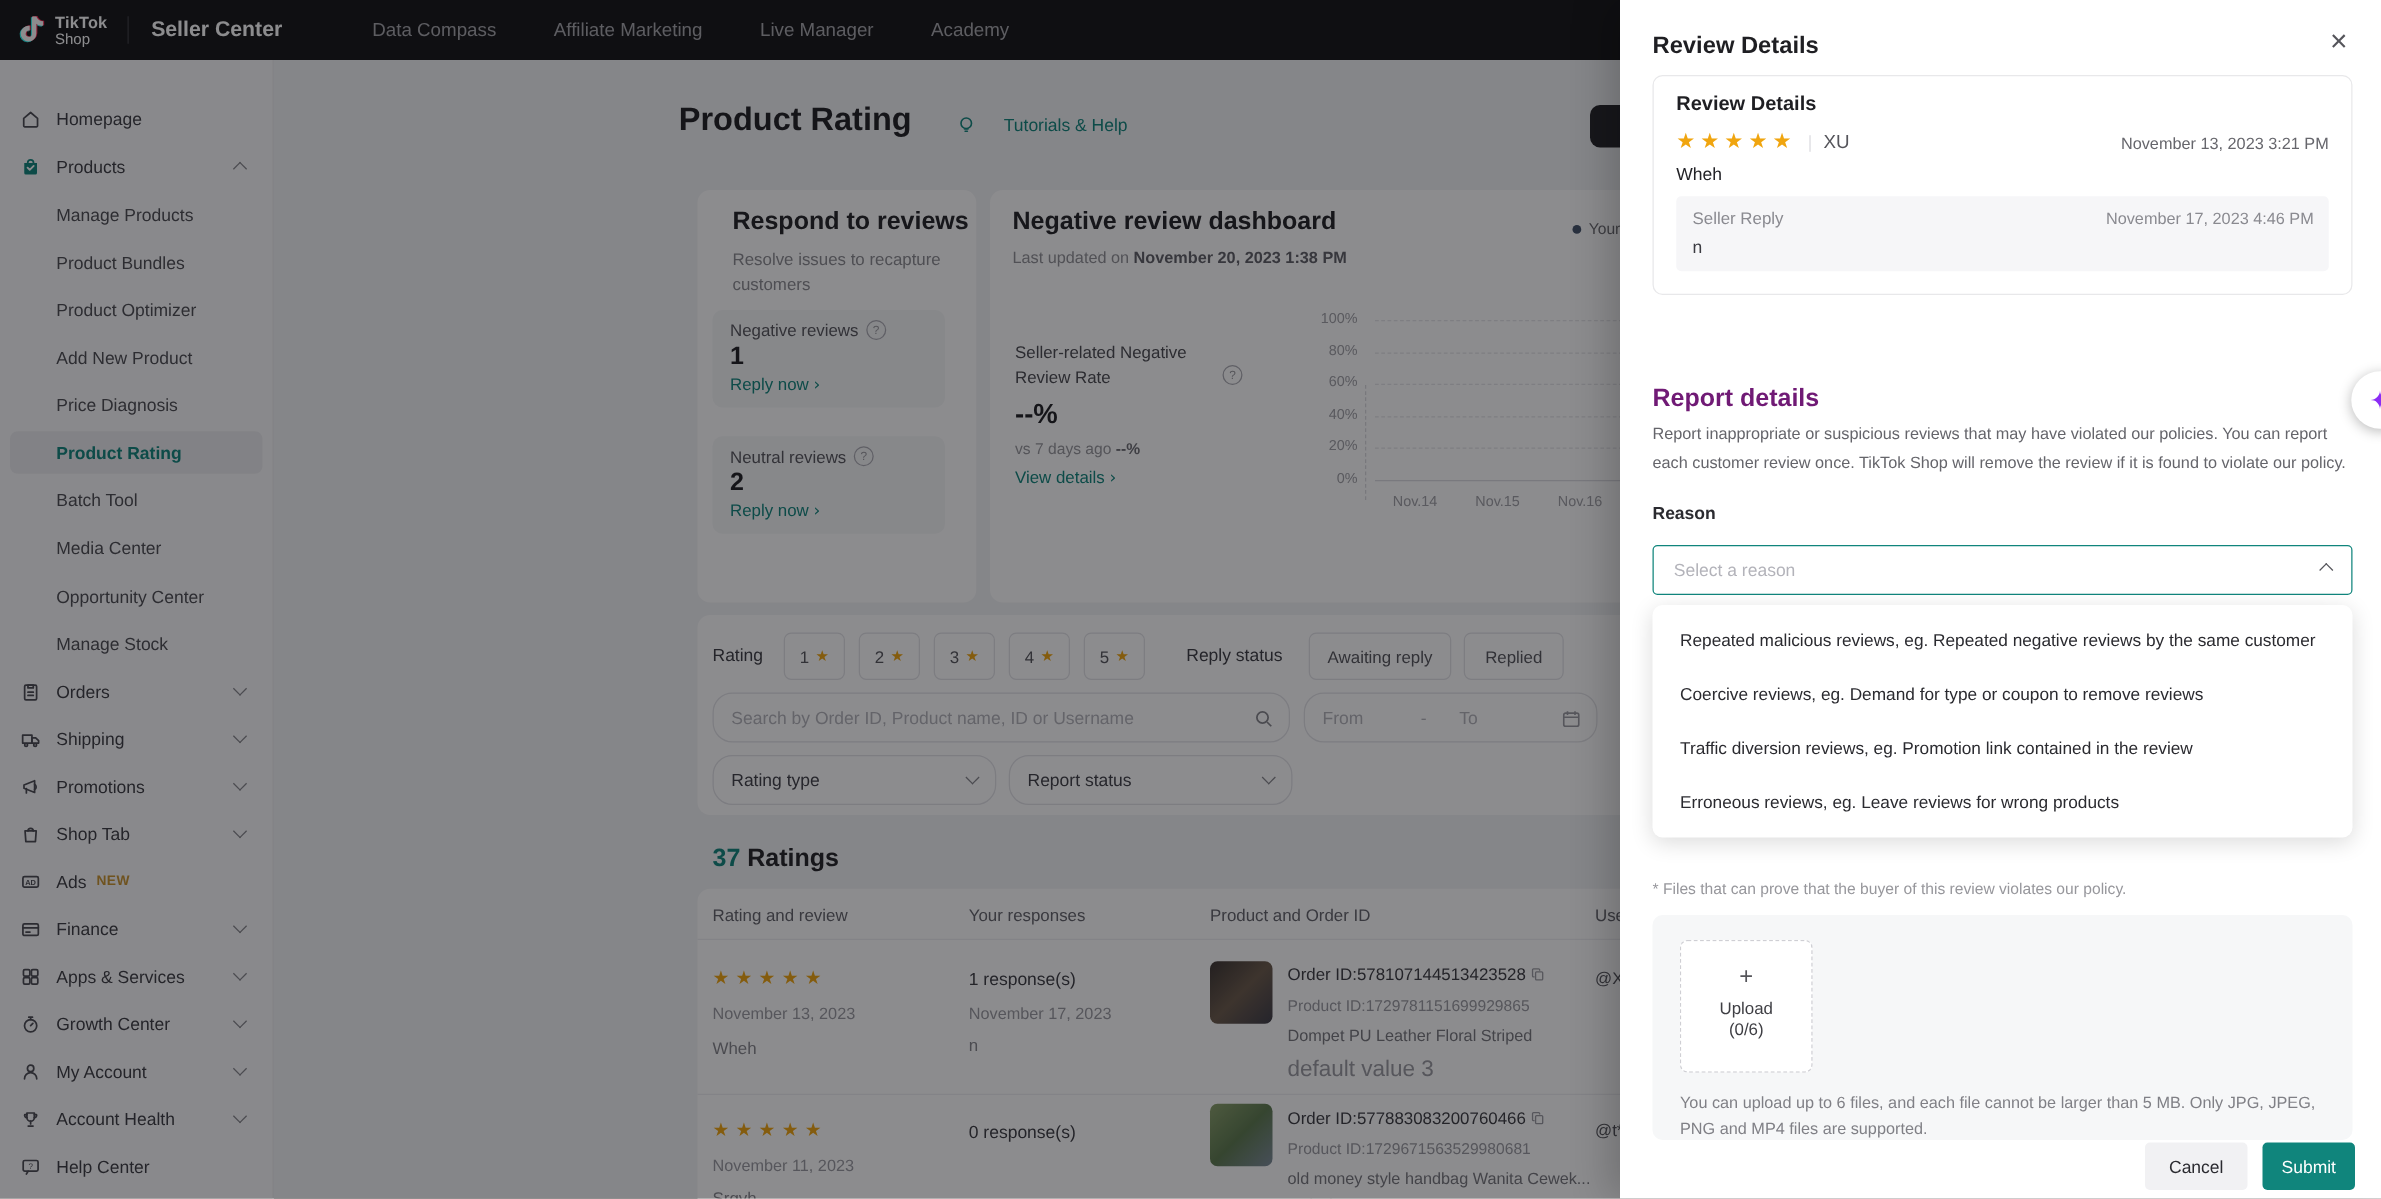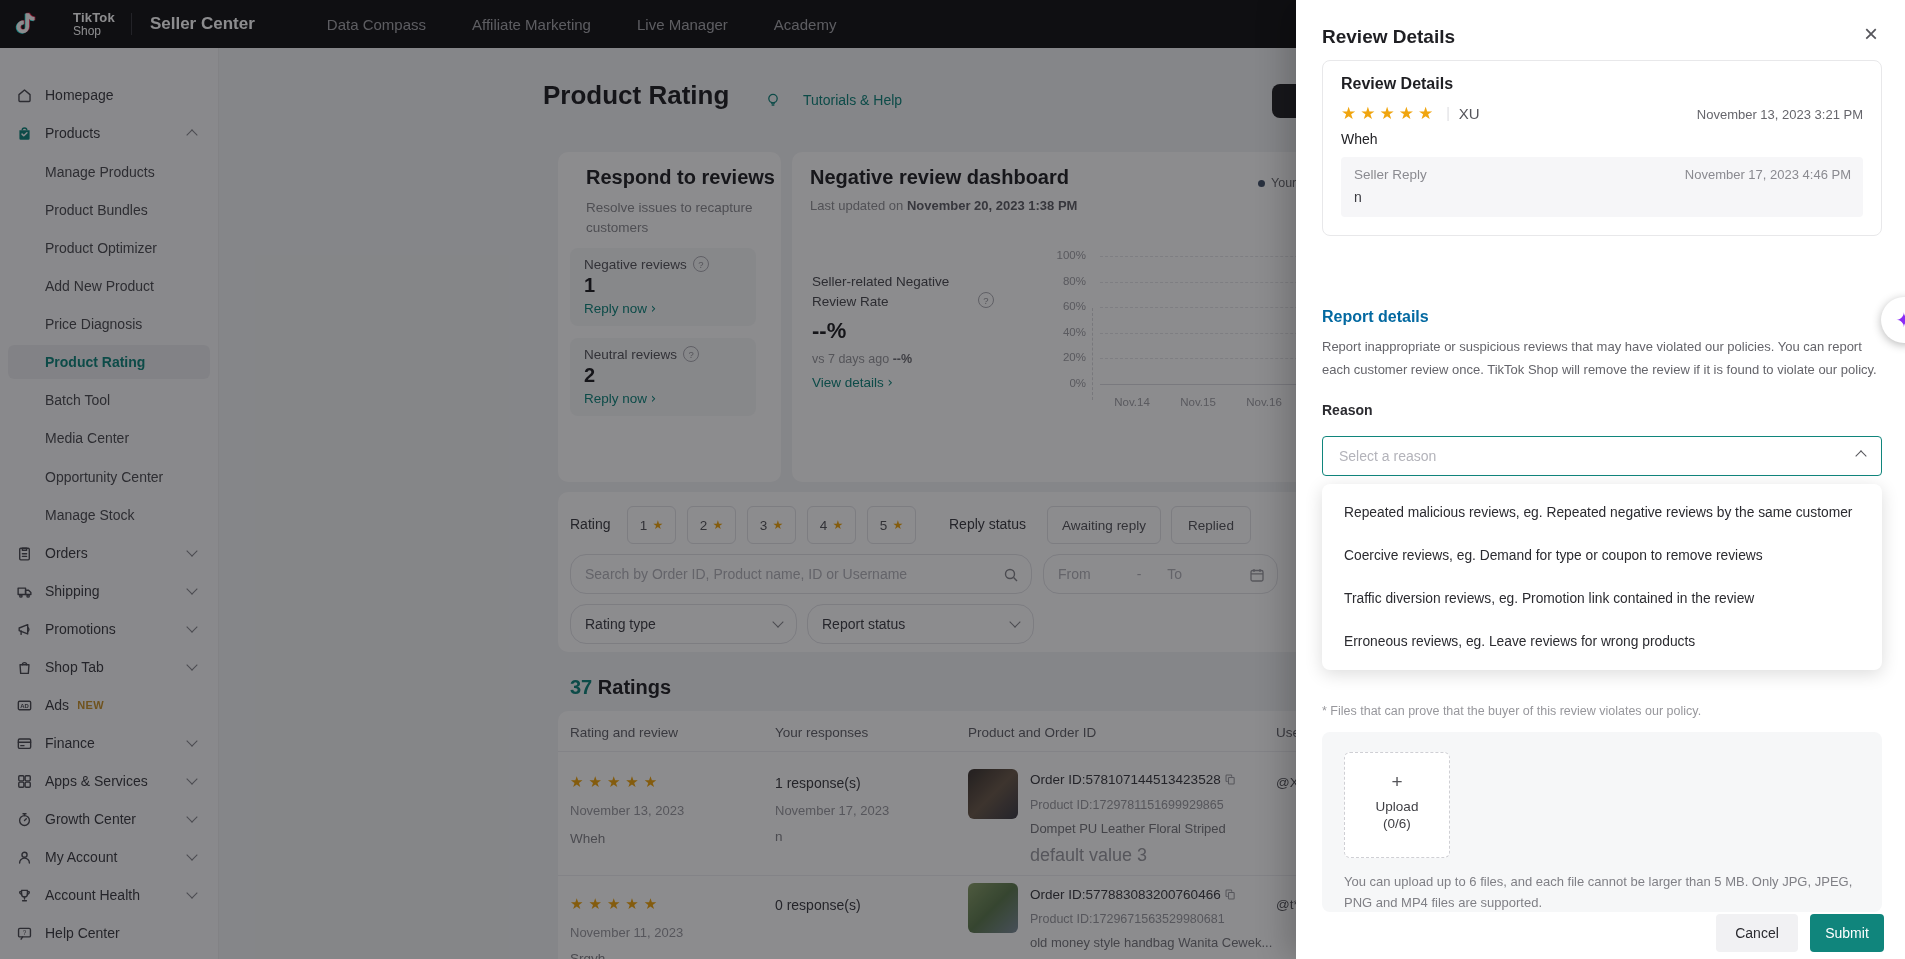--- a/index.html
+++ b/index.html
@@ -4,21 +4,21 @@
 <style>
   html,body{margin:0;padding:0;background:#555;}
   #app{position:relative;width:1905px;height:959px;overflow:hidden;background:#f2f3f5;
        font-family:"Liberation Sans",sans-serif;-webkit-font-smoothing:antialiased;}
   .abs{position:absolute;}
   .star{font-family:"DejaVu Sans",sans-serif;}
 
   
   .topnav{position:absolute;left:0;top:0;width:100%;height:48px;background:#141416;
           display:flex;align-items:center;z-index:1;}
-  .logo{display:flex;align-items:flex-start;margin-left:14px;gap:29px;}
+  .logo{display:flex;align-items:flex-start;margin-left:14px;}
   .brandtxt{color:#fff;margin-left:6px;line-height:1.05;}
   .brandtxt b{font-size:13px;display:block;letter-spacing:.2px;}
   .brandtxt span{font-size:12px;display:block;}
   .navdiv{width:1px;height:22px;background:#3a3a3f;margin:0 18px 0 16px;}
   .appname{color:#fff;font-size:17px;font-weight:700;margin-right:26px;}
   .navitem{color:#a6a6ab;font-size:15px;margin:0 0 0 46px;cursor:pointer;}
 
   
   .sidebar{position:absolute;left:0;top:48px;width:218px;height:911px;background:#fafafb;
            border-right:1px solid #ececee;z-index:1;}
@@ -287,21 +287,21 @@
       <div class="abs" style="left:28px;top:46px;width:200px;font-size:13.5px;line-height:1.45;color:#8b8b90">Resolve issues to recapture customers</div>
       <div class="abs" style="left:12px;top:96px;width:186px;height:78px;background:#f6f7f8;border-radius:8px">
         <div class="abs" style="left:14px;top:8px;font-size:13.5px;color:#55555b;display:flex;align-items:center;gap:6px">
           <span>Negative reviews</span>
           <span class="qi">?</span>
           </div>
         <div class="abs" style="left:14px;top:26px;font-size:20px;font-weight:700;color:#1f1f23">1</div>
         <div class="abs teal" style="left:14px;top:52px;font-size:13.5px">
           <span>Reply now</span> <span class="star">›</span></div>
       </div>
-      <div class="abs" style="left:12px;top:186px;width:186px;height:78px;background:#f6f7f8;border-radius:8px">
+      <div class="abs" style="left:12px;top:197px;width:186px;height:78px;background:#f6f7f8;border-radius:8px">
         <div class="abs" style="left:14px;top:8px;font-size:13.5px;color:#55555b;display:flex;align-items:center;gap:6px">
           <span>Neutral reviews</span>
           <span class="qi">?</span>
           </div>
         <div class="abs" style="left:14px;top:26px;font-size:20px;font-weight:700;color:#1f1f23">2</div>
         <div class="abs teal" style="left:14px;top:52px;font-size:13.5px">
           <span>Reply now</span> <span class="star">›</span></div>
       </div>
     </section>
 
@@ -466,21 +466,21 @@
         </div>
       <div class="abs" style="right:18px;top:46px;font-size:13px;color:#66666c">November 13, 2023 3:21 PM</div>
       <div class="abs" style="left:18px;top:70px;font-size:14px;color:#232327">Wheh</div>
       <div class="replybox">
         <div class="abs" style="left:13px;top:10px;font-size:13.5px;color:#8a8a90">Seller Reply</div>
         <div class="abs" style="right:12px;top:10px;font-size:13px;color:#8a8a90">November 17, 2023 4:46 PM</div>
         <div class="abs" style="left:13px;top:32px;font-size:14px;color:#3b3b41">n</div>
       </div>
     </div>
 
-    <div class="abs" style="left:26px;top:308px;font-size:16px;font-weight:700;color:#0369a1">Report details</div>
+    <div class="abs" style="left:26px;top:308px;font-size:20px;font-weight:700;color:#701a75">Report details</div>
     <div class="abs" style="left:26px;top:336px;width:566px;font-size:13px;line-height:1.75;color:#65656b">Report inappropriate or suspicious reviews that may have violated our policies. You can report each customer review once. TikTok Shop will remove the review if it is found to violate our policy.</div>
     <div class="abs" style="left:26px;top:402px;font-size:14px;font-weight:600;color:#2b2b30">Reason</div>
 
     <div class="select">
       <span class="ph" style="font-size:14px">Select a reason</span>
       <span class="chev up" style="position:static;border-color:#55555b"></span>
       </div>
 
     <div class="abs" style="left:26px;top:704px;width:560px;font-size:12.5px;color:#97979c;white-space:nowrap;overflow:hidden">* Files that can prove that the buyer of this review violates our policy.</div>
 

